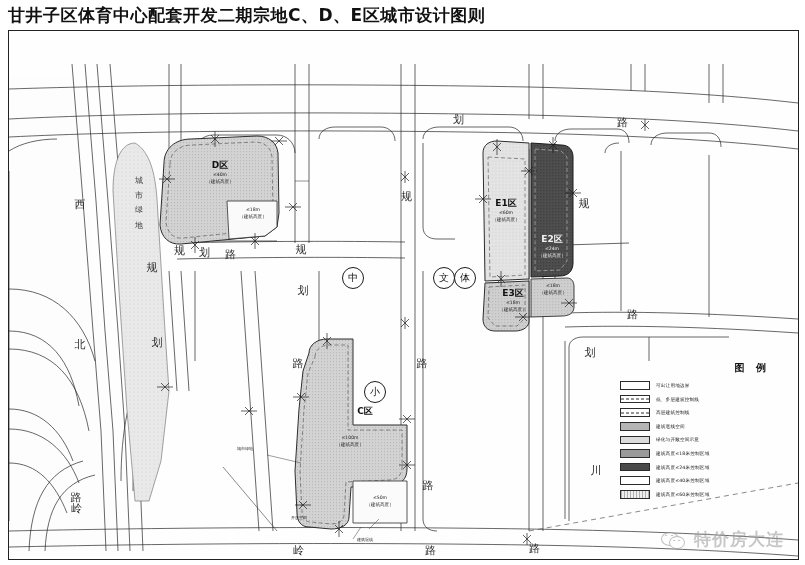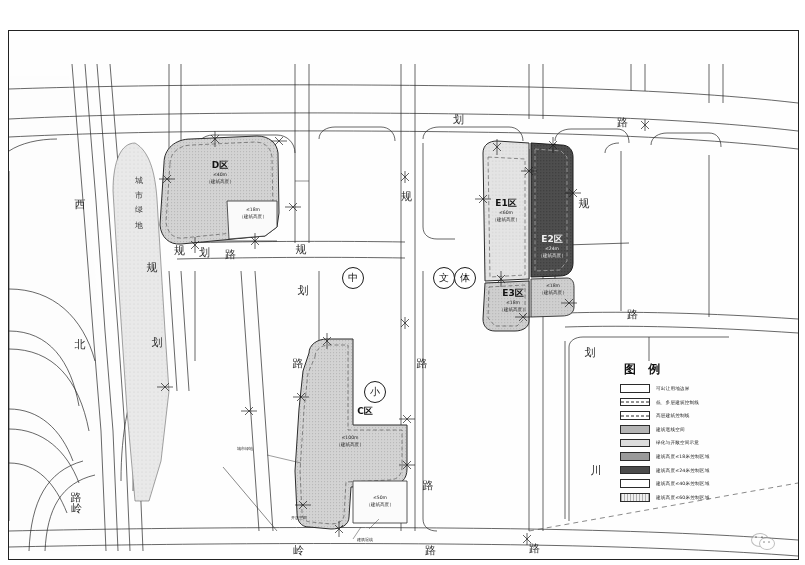--- a/index.html
+++ b/index.html
@@ -46,22 +46,23 @@
   .fac{
     position:absolute;width:20px;height:20px;border:1px solid #1c1c1c;
     border-radius:50%;background:#fff;
     font-size:10px;line-height:19px;text-align:center;color:#111;
   }
   .tinynote{position:absolute;font-size:4px;color:#333;white-space:nowrap;}
 
   
   .legend{position:absolute;left:611px;top:330px;width:150px;}
   .legend-title{
-    font-size:12px;letter-spacing:4px;color:#111;font-weight:bold;
+    font-size:10px;letter-spacing:4px;color:#111;font-weight:bold;
     margin:0 0 5px 4px;
+    text-align:right;
   }
   .legend-row{display:flex;align-items:center;height:11px;margin-bottom:2.6px;}
   .sw{
     width:30px;height:8.5px;border:0.8px solid #2b2b2b;margin-right:6px;
     flex:0 0 auto;box-sizing:border-box;position:relative;
   }
   .sw-inner{position:absolute;left:0;right:0;top:50%;transform:translateY(-50%);height:0;}
   .legend-label{font-size:4.6px;color:#151515;white-space:nowrap;letter-spacing:.2px;}
 
   
@@ -78,20 +79,21 @@
   .wm-logo .b1{left:0;top:2px;width:16px;height:12px;}
   .wm-logo .b2{left:8px;top:6px;width:14px;height:11px;}
   .wm-logo i{position:absolute;width:1.7px;height:1.7px;background:#8a8a8a;border-radius:50%;}
   .wm-txt{font-size:17px;font-weight:bold;color:#9a9a9a;letter-spacing:1px;}
 </style>
 </head>
 <body>
 
 <div class="page">
 
+  <div class="title">甘井子区体育中心配套开发二期宗地C、D、E区城市设计图则</div>
 
   <div class="frame">
 
     <div class="canvas">
       <svg viewBox="0 0 789 528" preserveAspectRatio="none" shape-rendering="geometricPrecision">
         <defs>
           <pattern id="dots" width="3" height="3" patternUnits="userSpaceOnUse">
             <rect width="3" height="3" fill="#d3d3d3"></rect>
             <circle cx="0.7" cy="0.7" r="0.45" fill="#8f8f8f"></circle>
           </pattern>
@@ -425,16 +427,17 @@
 
     <div class="wm">
       <div class="wm-logo">
         <span class="b1"></span>
         <span class="b2"></span>
         <i style="left:4px;top:5px;"></i>
         <i style="left:10px;top:5px;"></i>
         <i style="left:12px;top:10px;"></i>
         <i style="left:17px;top:10px;"></i>
       </div>
+      <div class="wm-txt">特价房大连</div>
     </div>
 
   </div>
 </div>
 
 </body></html>

